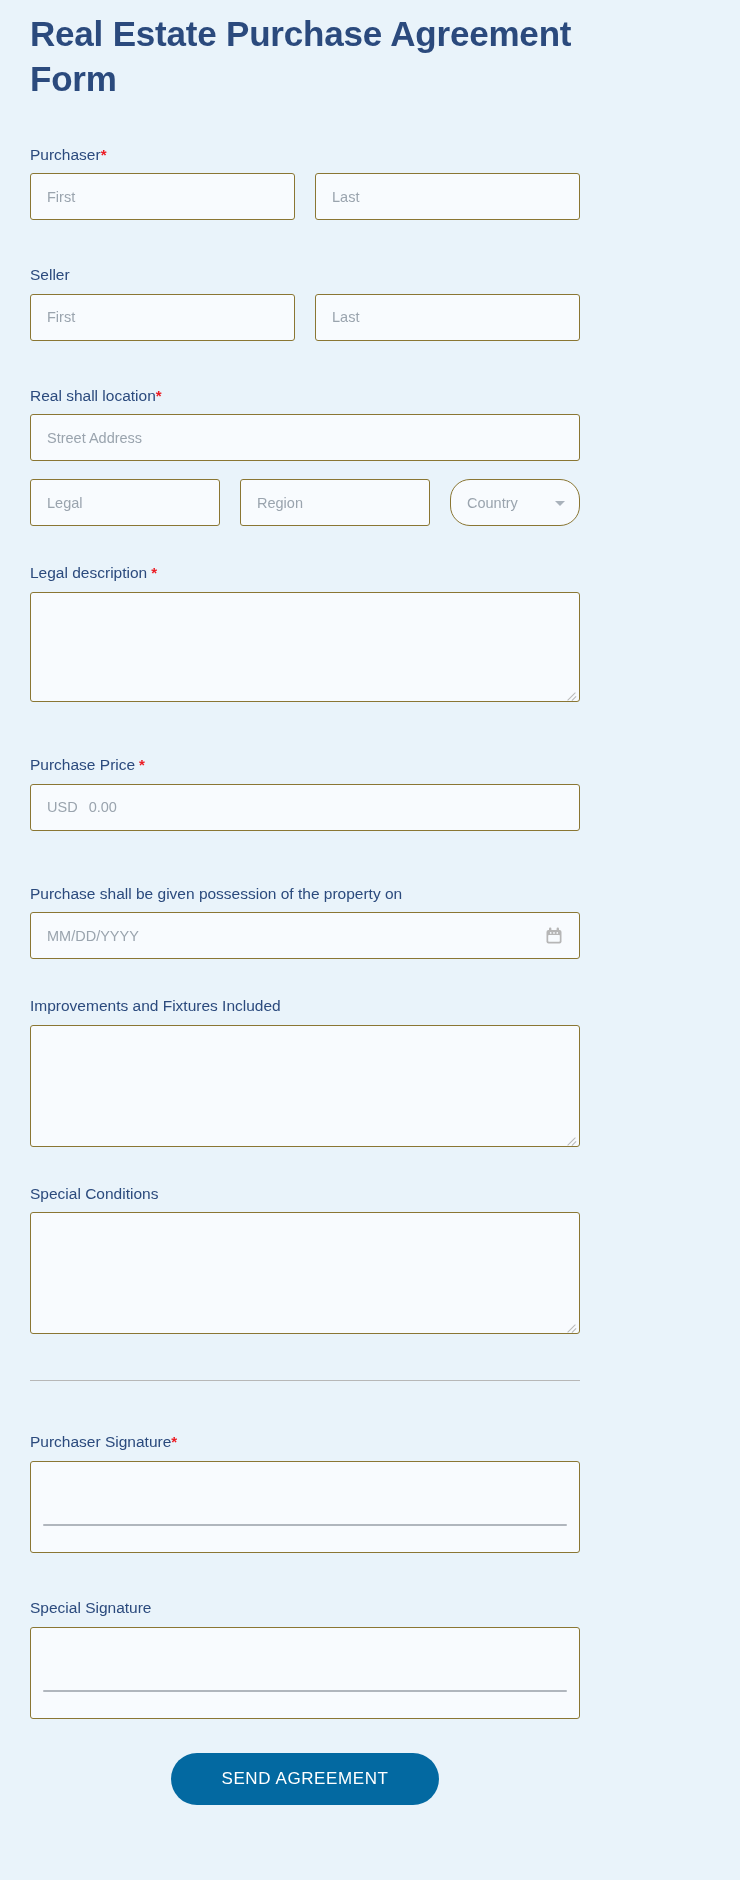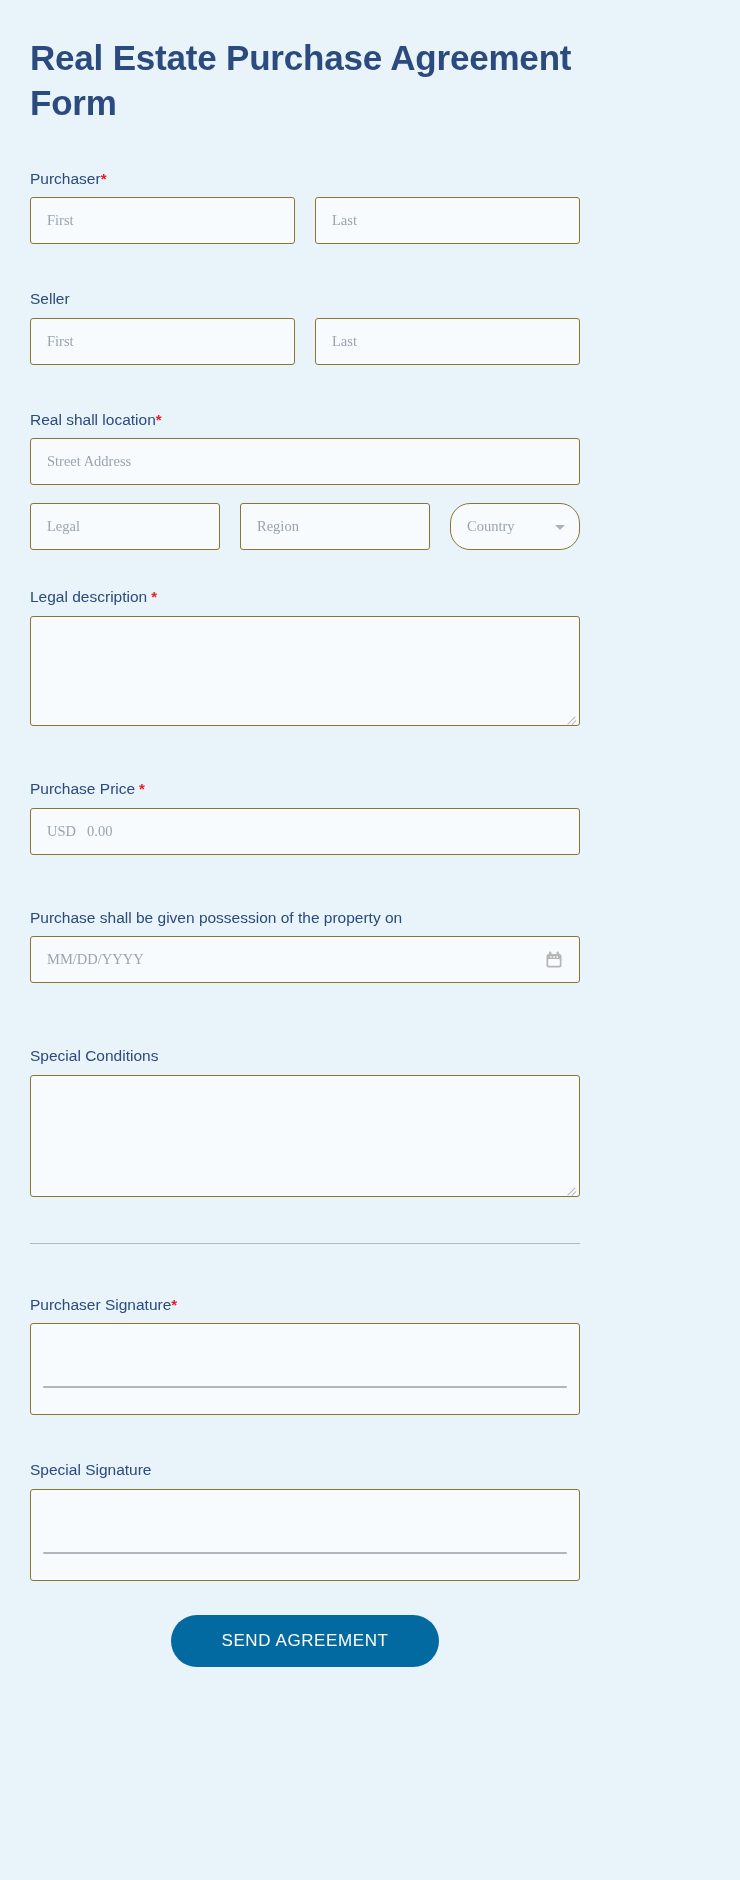--- a/index.html
+++ b/index.html
@@ -6,21 +6,21 @@
   html, body { margin:0; padding:0; }
   body {
     width: 740px;
     height: 1880px;
     background: #e9f3fa;
     font-family: "Liberation Sans", sans-serif;
     overflow: hidden;
     position: relative;
   }
   .form-wrap {
-    padding: 36px 30px 0 30px;
+    padding: 12px 30px 0 30px;
     width: 610px;
   }
   .form-title {
     color: #2b4a7d;
     font-size: 35px;
     font-weight: bold;
     line-height: 1.28;
     letter-spacing: -0.2px;
     margin: 0 0 44px 0;
     max-width: 660px;
@@ -45,21 +45,20 @@
     border: 1px solid #8a7633;
     border-radius: 3px;
     height: 47px;
     width: 100%;
     display: flex;
     align-items: center;
     padding: 0 16px;
     font-size: 14.5px;
     color: #9aa4ae;
     position: relative;
-    font-family: Liberation Serif, serif;
   }
   .ctrl.half { flex: 1 1 0; }
   .ctrl.city { width: 190px; flex: 0 0 190px; }
   .ctrl.region { width: 190px; flex: 0 0 190px; }
   .ctrl.country { flex: 1 1 auto; border-radius: 20px; }
   .ph { color: #9aa4ae; font-size: 14.5px; }
   .ph.amt { color: #9aa4ae; }
   .usd { margin-right: 11px; }
   .textarea-ctrl {
     background: #f8fbfe;
@@ -234,20 +233,26 @@
           <circle cx="6.7" cy="6.9" r="0.85" fill="#f8fbfe"></circle>
           <circle cx="10" cy="6.9" r="0.85" fill="#f8fbfe"></circle>
           <circle cx="13.3" cy="6.9" r="0.85" fill="#f8fbfe"></circle>
         </svg>
       </span>
     </div>
   </div>
 
   <div class="gap-md"></div>
 
+  <div class="field-block">
+    <label class="field-label"><span>Improvements and Fixtures Included</span><span class="req"></span></label>
+    <div class="textarea-ctrl" style="height:122px">
+      <span class="ta-resize"></span>
+    </div>
+  </div>
 
   <div class="gap-md"></div>
 
   <div class="field-block">
     <label class="field-label"><span>Special Conditions</span><span class="req"></span></label>
     <div class="textarea-ctrl" style="height:122px">
       <span class="ta-resize"></span>
     </div>
   </div>
 

